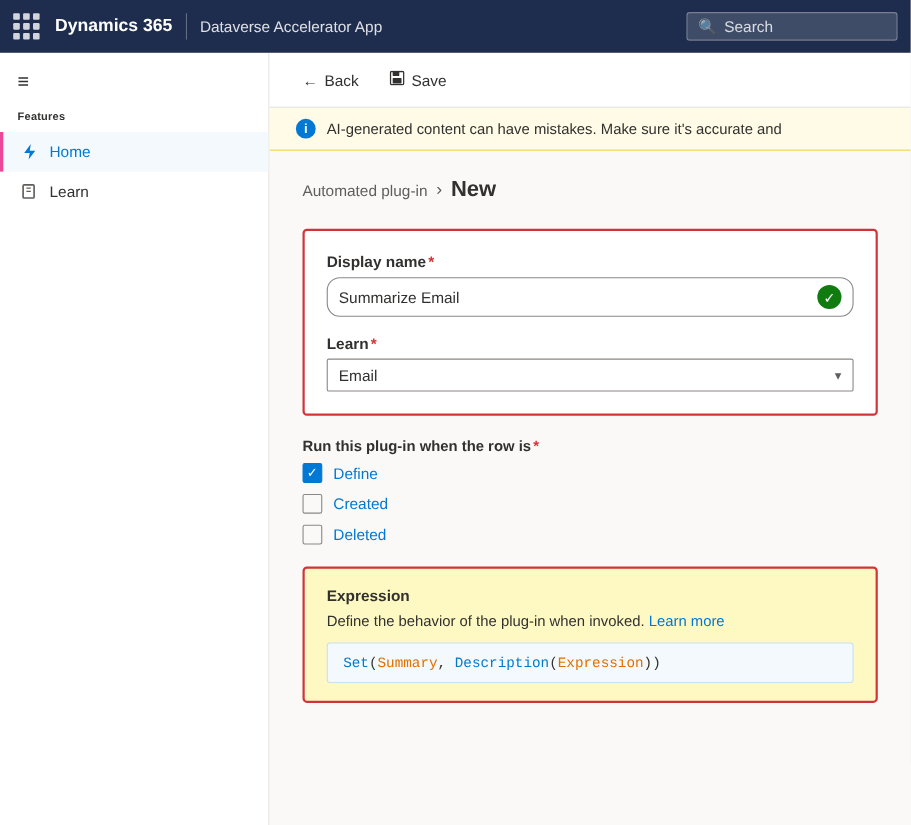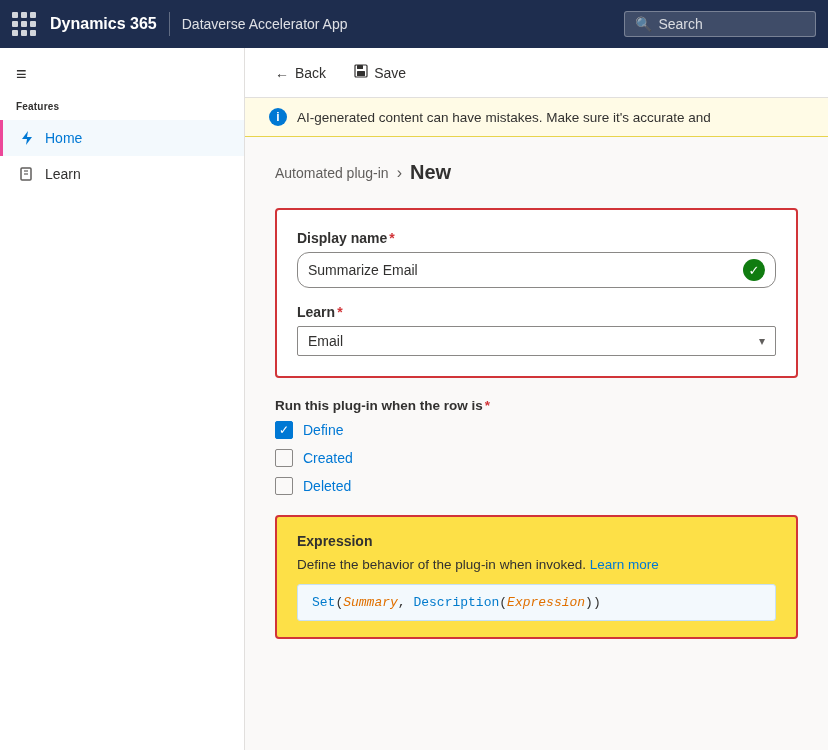--- a/index.html
+++ b/index.html
@@ -268,21 +268,21 @@
     .checkbox-box.checked {
       background: #0078d4;
       border-color: #0078d4;
     }
     .checkbox-check { color: white; font-size: 12px; }
 
     
     .expression-card {
       border: 2px solid #d13438;
       border-radius: 4px;
-      background: #fde047;
+      background: #fef9c3;
       padding: 16px 20px;
     }
     .expression-title {
       font-size: 14px;
       font-weight: 700;
       color: #323130;
       margin-bottom: 8px;
     }
     .expression-desc {
       font-size: 13.5px;
@@ -293,21 +293,21 @@
     .expression-code {
       background: #f3f9fd;
       border: 1px solid #c7e0f4;
       border-radius: 3px;
       padding: 10px 14px;
       font-family: 'Consolas', 'Courier New', monospace;
       font-size: 13px;
       color: #323130;
     }
     .code-fn { color: #007acc; }
-    .code-param { color: #e07000; font-style: italic; }
+    .code-param { color: #e07000; }
   </style>
 </head>
 <body>
 
 <div class="top-nav">
   <div class="nav-dots">
     <div class="nav-dot"></div>
       <div class="nav-dot"></div>
       <div class="nav-dot"></div>
     <div class="nav-dot"></div>

